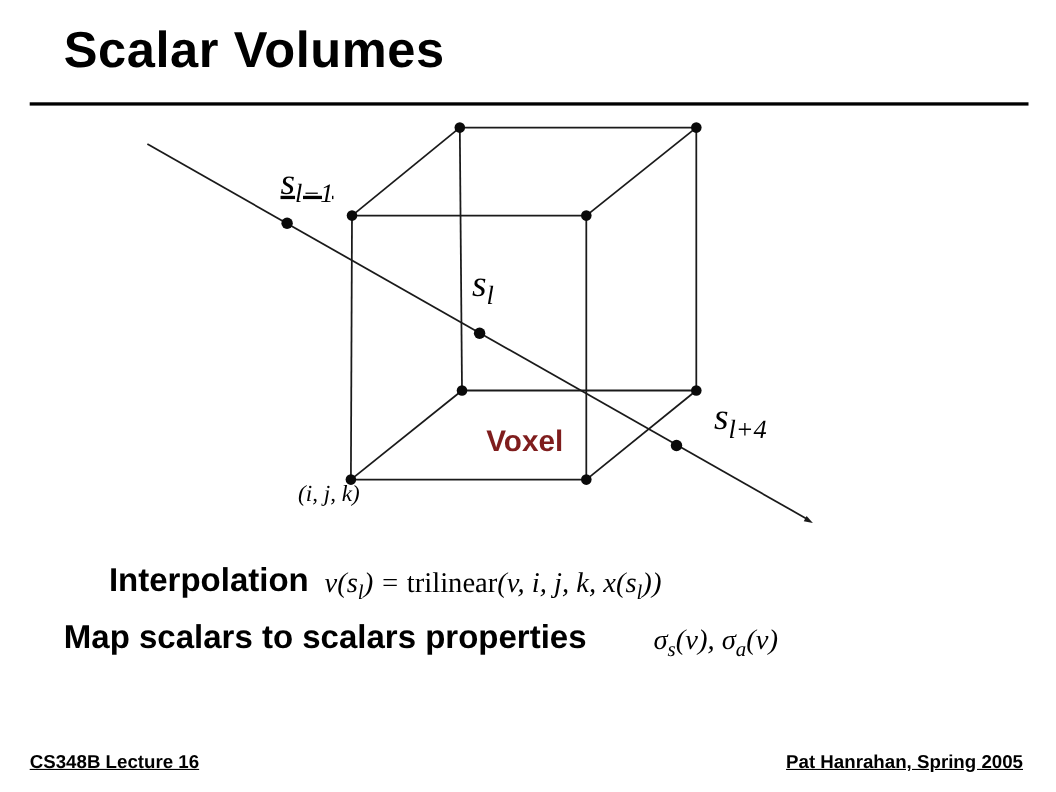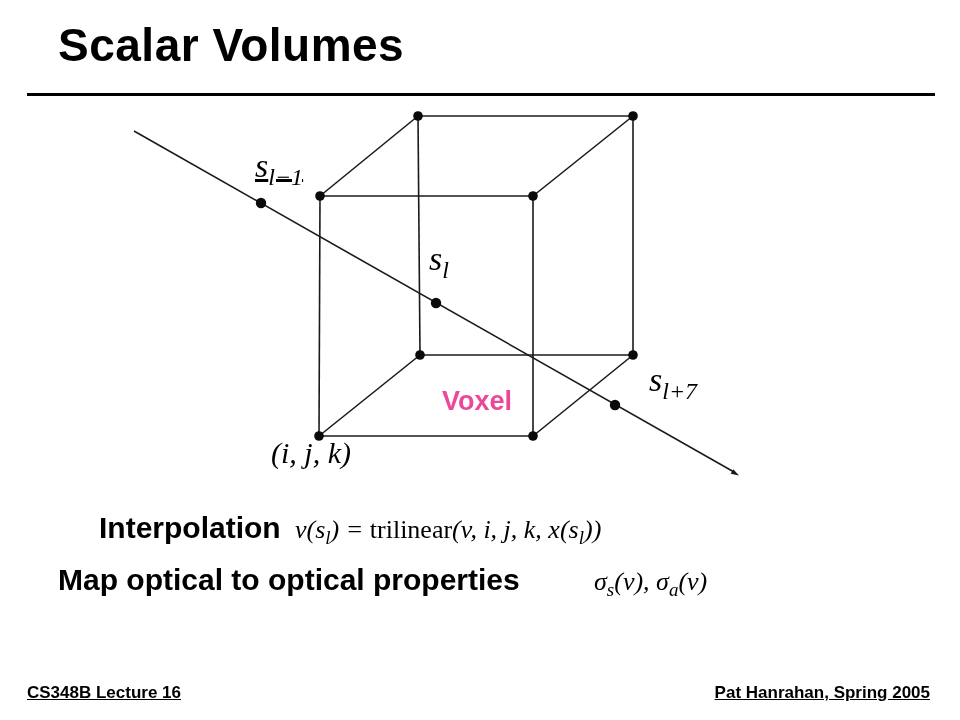--- a/index.html
+++ b/index.html
@@ -52,29 +52,29 @@
     white-space: nowrap;
   }
   .math-label sub {
     font-size: 24px;
     font-style: italic;
     line-height: 0;
   }
   .label-s-prev { left: 255px; top: 149px; text-decoration: underline; }
   .label-s-mid  { left: 429px; top: 242px; }
   .label-s-next { left: 649px; top: 363px; }
-  .label-corner { left: 271px; top: 438px; font-size: 30px; }
+  .label-corner { left: 271px; top: 438px; font-size: 21px; }
   .voxel-label {
     position: absolute;
     left: 442px;
     top: 388px;
     font-size: 27px;
     font-weight: bold;
     line-height: 1;
-    color: #ec4899;
+    color: #7f1d1d;
   }
   .content-heading {
     position: absolute;
     font-size: 30px;
     font-weight: bold;
     line-height: 1;
     color: #000;
     white-space: nowrap;
   }
   .h-interp { left: 58px; top: 513px; margin-left: 41px; }
@@ -150,30 +150,30 @@
       <circle cx="261" cy="203" r="5.2"></circle>
       <circle cx="436" cy="303" r="5.2"></circle>
       <circle cx="615" cy="405" r="5.2"></circle>
     </g>
   </svg>
 
   <div class="math-label label-s-prev"><span>s</span><sub>l−1</sub></div>
 
   <div class="math-label label-s-mid"><span>s</span><sub>l</sub></div>
 
-  <div class="math-label label-s-next"><span>s</span><sub>l+7</sub></div>
+  <div class="math-label label-s-next"><span>s</span><sub>l+4</sub></div>
 
   <div class="voxel-label">Voxel</div>
 
   <div class="math-label label-corner">(i, j, k)</div>
 
   <div class="content-heading h-interp">Interpolation</div>
 
   <div class="formula f-interp"><span class="mi">v(s</span><sub>l</sub><span class="mi">) = </span><span class="mr">trilinear</span><span class="mi">(v, i, j, k, x(s</span><sub>l</sub><span class="mi">))</span></div>
 
-  <div class="content-heading h-map">Map optical to optical properties</div>
+  <div class="content-heading h-map">Map scalars to scalars properties</div>
 
   <div class="formula f-map"><span class="mi">σ</span><sub>s</sub><span class="mi">(v), σ</span><sub>a</sub><span class="mi">(v)</span></div>
 
   <div class="footer footer-left">CS348B Lecture 16</div>
   <div class="footer footer-right">Pat Hanrahan, Spring 2005</div>
 
 </div>
 
 </body></html>

